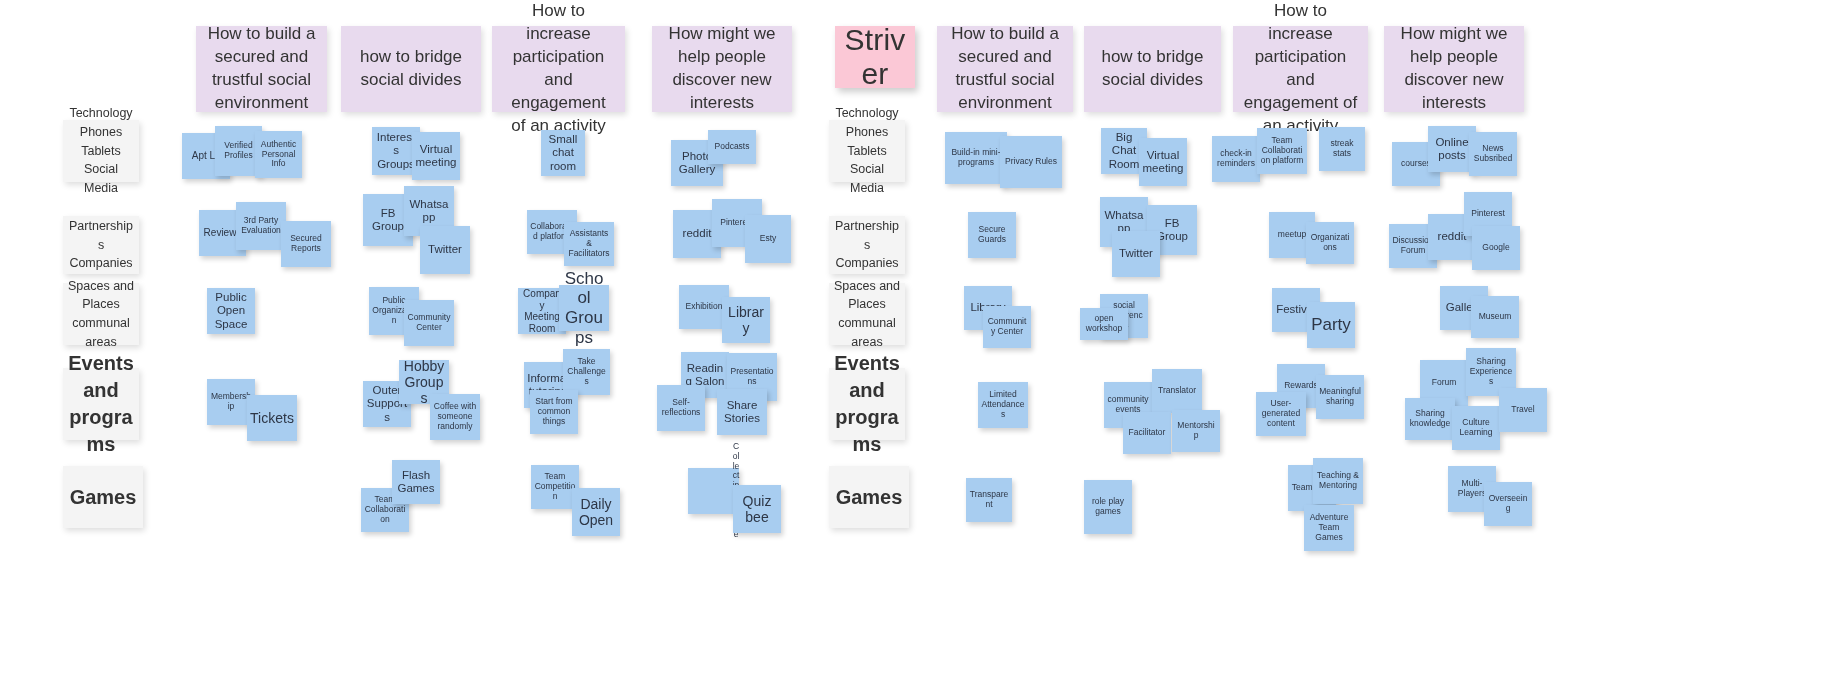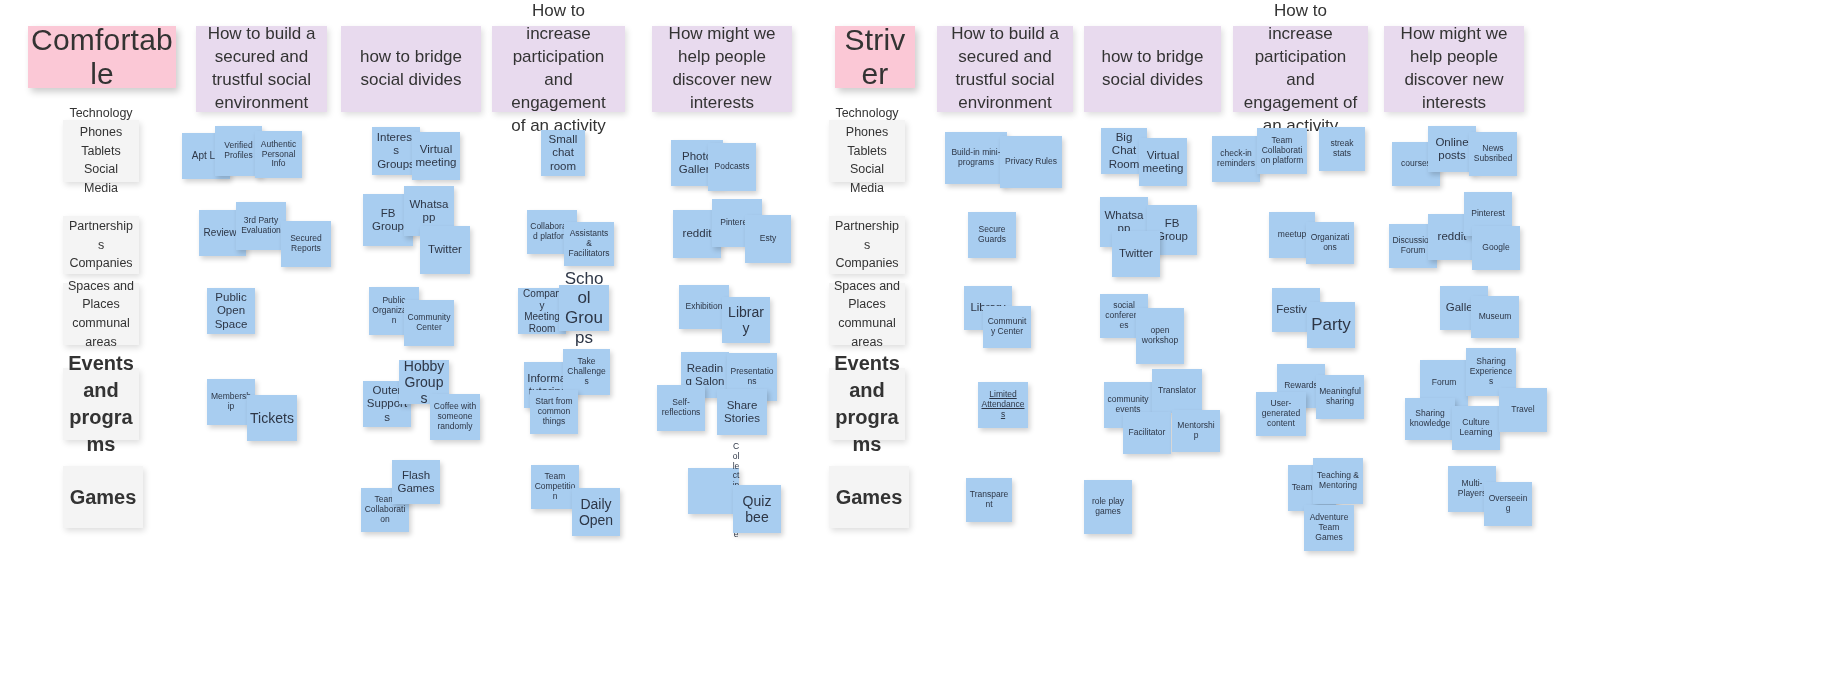--- a/index.html
+++ b/index.html
@@ -69,21 +69,20 @@
   .blue.s{font-size:8.5px;}
   .blue.m{font-size:11.5px;}
   .blue.l{font-size:14px;}
   .blue.xl{font-size:17px;}
 </style>
 </head>
 <body>
 
 <div id="board">
 
-  <div class="note persona" style="left:28px;top:26px;width:148px;height:62px;">Comfortable</div>
 
   <div class="note hmw" style="left:196px;top:26px;width:131px;height:86px;">How to build a secured and trustful social environment</div>
   <div class="note hmw" style="left:341px;top:26px;width:140px;height:86px;">how to bridge social divides</div>
   <div class="note hmw" style="left:492px;top:26px;width:133px;height:86px;">How to increase participation and engagement of an activity</div>
   <div class="note hmw" style="left:652px;top:26px;width:140px;height:86px;">How might we help people discover new interests</div>
 
   <div class="note rowlabel" style="left:63px;top:120px;width:76px;height:62px;white-space:pre-line;">Technology
 Phones
 Tablets
 Social Media</div>
@@ -132,21 +131,21 @@
   <div class="note blue xl" style="left:559px;top:285px;width:50px;height:46px;">School Groups</div>
 
   <div class="note blue m" style="left:524px;top:362px;width:48px;height:46px;">Informal tutoring</div>
   <div class="note blue s" style="left:563px;top:349px;width:47px;height:46px;">Take Challenges</div>
   <div class="note blue s" style="left:530px;top:390px;width:48px;height:44px;">Start from common things</div>
 
   <div class="note blue s" style="left:531px;top:465px;width:48px;height:44px;">Team Competition</div>
   <div class="note blue l" style="left:572px;top:488px;width:48px;height:48px;">Daily Open</div>
 
   <div class="note blue m" style="left:671px;top:140px;width:52px;height:46px;">Photo Gallery</div>
-  <div class="note blue s" style="left:708px;top:130px;width:48px;height:48px;margin-top:13px;">Podcasts</div>
+  <div class="note blue s" style="left:708px;top:130px;width:48px;height:34px;">Podcasts</div>
 
   <div class="note blue m" style="left:673px;top:210px;width:48px;height:48px;">reddit</div>
   <div class="note blue s" style="left:712px;top:199px;width:50px;height:48px;">Pinterest</div>
   <div class="note blue s" style="left:745px;top:215px;width:46px;height:48px;">Esty</div>
 
   <div class="note blue s" style="left:679px;top:285px;width:50px;height:44px;">Exhibition</div>
   <div class="note blue l" style="left:722px;top:297px;width:48px;height:46px;">Library</div>
 
   <div class="note blue m" style="left:681px;top:352px;width:48px;height:46px;">Reading Salon</div>
   <div class="note blue s" style="left:727px;top:353px;width:50px;height:48px;">Presentations</div>
@@ -174,33 +173,33 @@
   <div class="note rowlabel big" style="left:829px;top:466px;width:80px;height:62px;">Games</div>
 
   <div class="note blue s" style="left:945px;top:132px;width:62px;height:52px;">Build-in mini-programs</div>
   <div class="note blue s" style="left:1000px;top:136px;width:62px;height:52px;">Privacy Rules</div>
 
   <div class="note blue s" style="left:968px;top:212px;width:48px;height:46px;">Secure Guards</div>
 
   <div class="note blue m" style="left:964px;top:286px;width:48px;height:44px;">Library</div>
   <div class="note blue s" style="left:983px;top:306px;width:48px;height:42px;">Community Center</div>
 
-  <div class="note blue s" style="left:978px;top:382px;width:50px;height:46px;text-decoration:underline;">Limited Attendances</div>
+  <div class="note blue s" style="left:978px;top:382px;width:50px;height:46px;">Limited Attendances</div>
 
   <div class="note blue s" style="left:966px;top:478px;width:46px;height:44px;">Transparent</div>
 
   <div class="note blue m" style="left:1101px;top:128px;width:46px;height:46px;">Big Chat Room</div>
   <div class="note blue m" style="left:1139px;top:138px;width:48px;height:48px;">Virtual meeting</div>
 
   <div class="note blue m" style="left:1100px;top:197px;width:48px;height:50px;">Whatsapp</div>
   <div class="note blue m" style="left:1147px;top:205px;width:50px;height:50px;">FB Group</div>
   <div class="note blue m" style="left:1112px;top:231px;width:48px;height:46px;">Twitter</div>
 
   <div class="note blue s" style="left:1100px;top:294px;width:48px;height:44px;">social conferences</div>
-  <div class="note blue s" style="left:1136px;top:308px;width:48px;height:56px;">open workshop</div>
+  <div class="note blue s" style="left:1080px;top:308px;width:48px;height:32px;">open workshop</div>
 
   <div class="note blue s" style="left:1104px;top:382px;width:48px;height:46px;">community events</div>
   <div class="note blue s" style="left:1152px;top:369px;width:50px;height:44px;">Translator</div>
   <div class="note blue s" style="left:1123px;top:412px;width:48px;height:42px;">Facilitator</div>
   <div class="note blue s" style="left:1172px;top:410px;width:48px;height:42px;">Mentorship</div>
 
   <div class="note blue s" style="left:1084px;top:480px;width:48px;height:54px;">role play games</div>
 
   <div class="note blue s" style="left:1212px;top:136px;width:48px;height:46px;">check-in reminders</div>
   <div class="note blue s" style="left:1257px;top:128px;width:50px;height:46px;">Team Collaboration platform</div>

